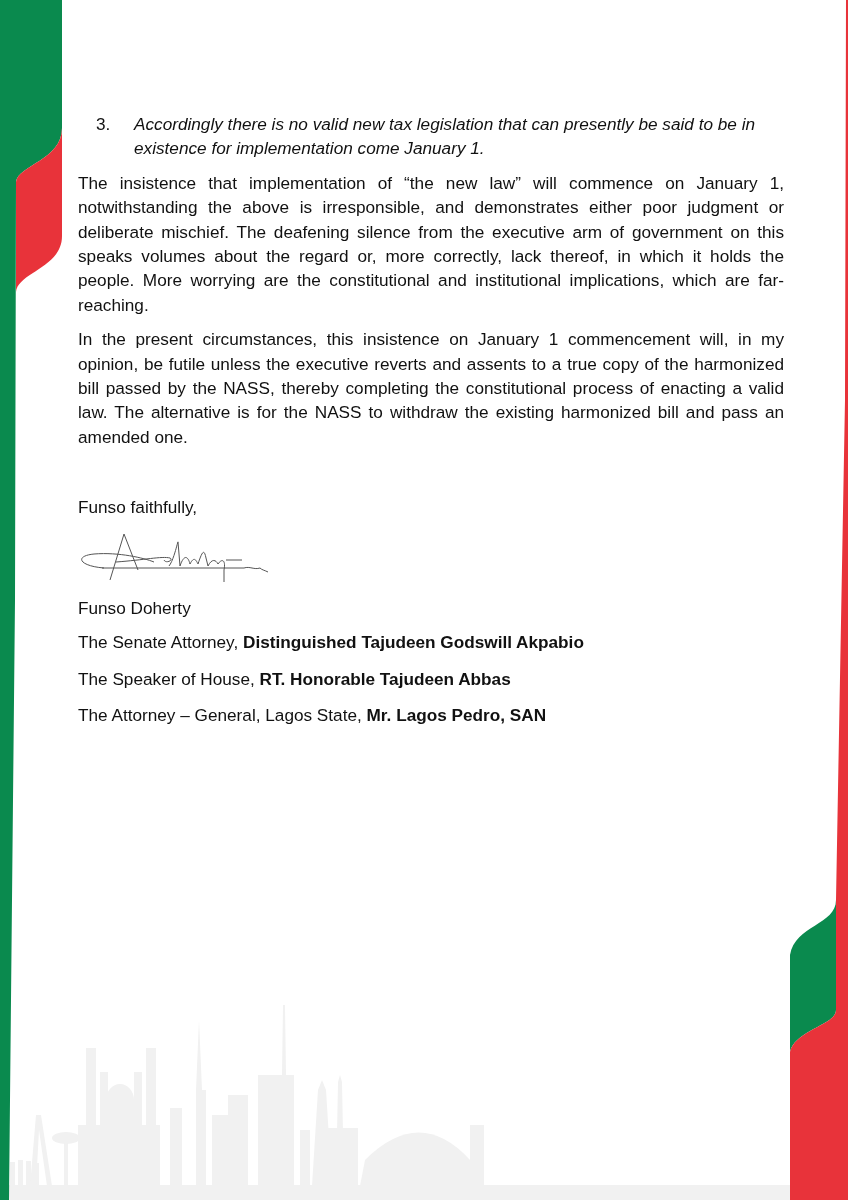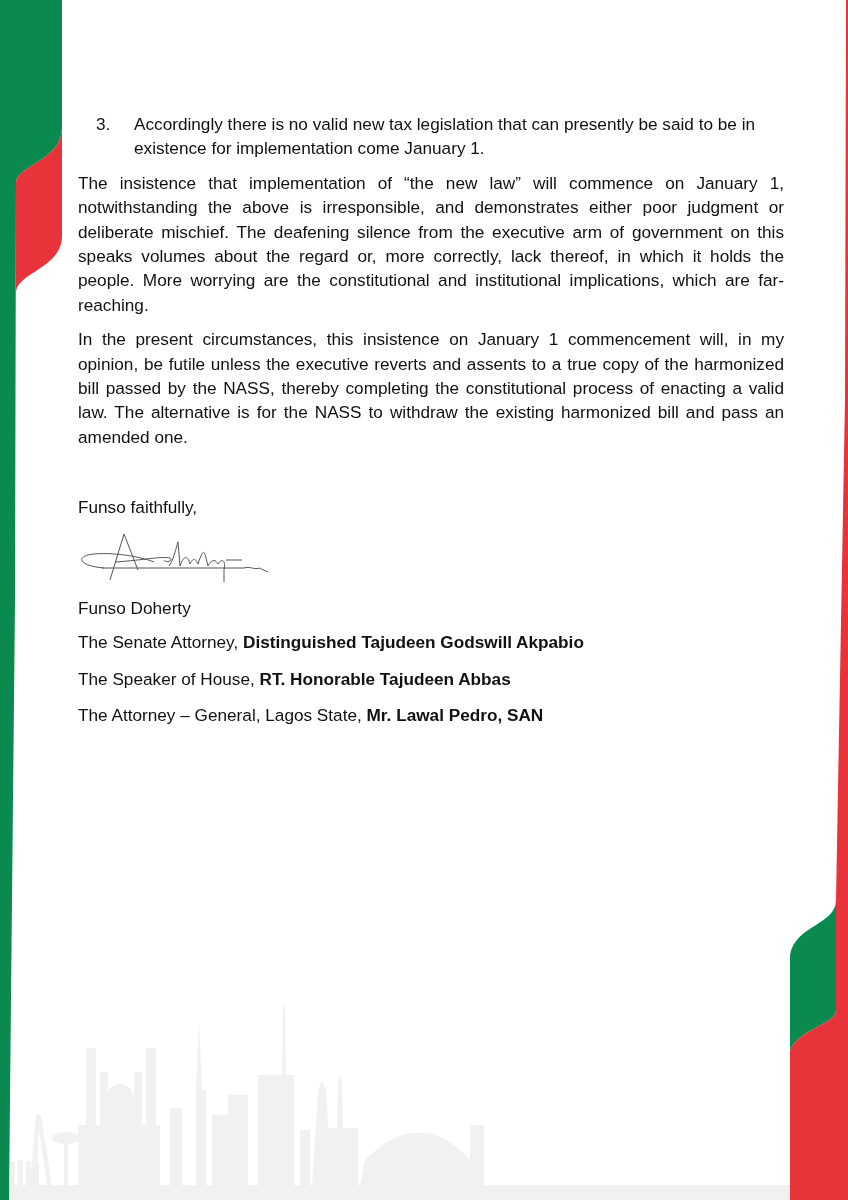--- a/index.html
+++ b/index.html
@@ -9,21 +9,21 @@
       font-family: "Liberation Sans", sans-serif;
       color: #111111;
     }
     .deco { position: absolute; left: 0; top: 0; width: 848px; height: 1200px; pointer-events: none; }
     .content {
       position: absolute; left: 78px; top: 112px; width: 708px;
       font-size: 17.2px; line-height: 24.4px;
     }
     .list-item { display: flex; margin: 0 0 10px 0; }
     .list-num { width: 56px; flex: none; padding-left: 18px; box-sizing: border-box; }
-    .list-text { flex: 1; }
+    .list-text { flex: 1; font-style: italic; }
     p { margin: 0 2px 10px 0; text-align: justify; }
     .closing { margin-top: 46px; }
     .signature { display: block; margin: 10px 0 10px -4px; width: 200px; height: 56px; }
     .name { margin-top: 0; }
     .cc-label { margin-top: 48px; margin-bottom: 12px; }
     .cc-line { margin: 0 0 12px 0; text-align: left; }
     .cc-line b { font-weight: bold; }
   </style>
 </head>
 <body>
@@ -101,15 +101,15 @@
   <p class="name">Funso Doherty</p>
 
 
   <p class="cc-line">
     <span>The Senate Attorney, </span><b>Distinguished Tajudeen Godswill Akpabio</b>
   </p>
   <p class="cc-line">
     <span>The Speaker of House, </span><b>RT. Honorable Tajudeen Abbas</b>
   </p>
   <p class="cc-line">
-    <span>The Attorney – General, Lagos State, </span><b>Mr. Lawal Pedro, SAN</b>
+    <span>The Attorney – General, Lagos State, </span><b>Mr. Lagos Pedro, SAN</b>
   </p>
 </div>
 
 </body></html>

